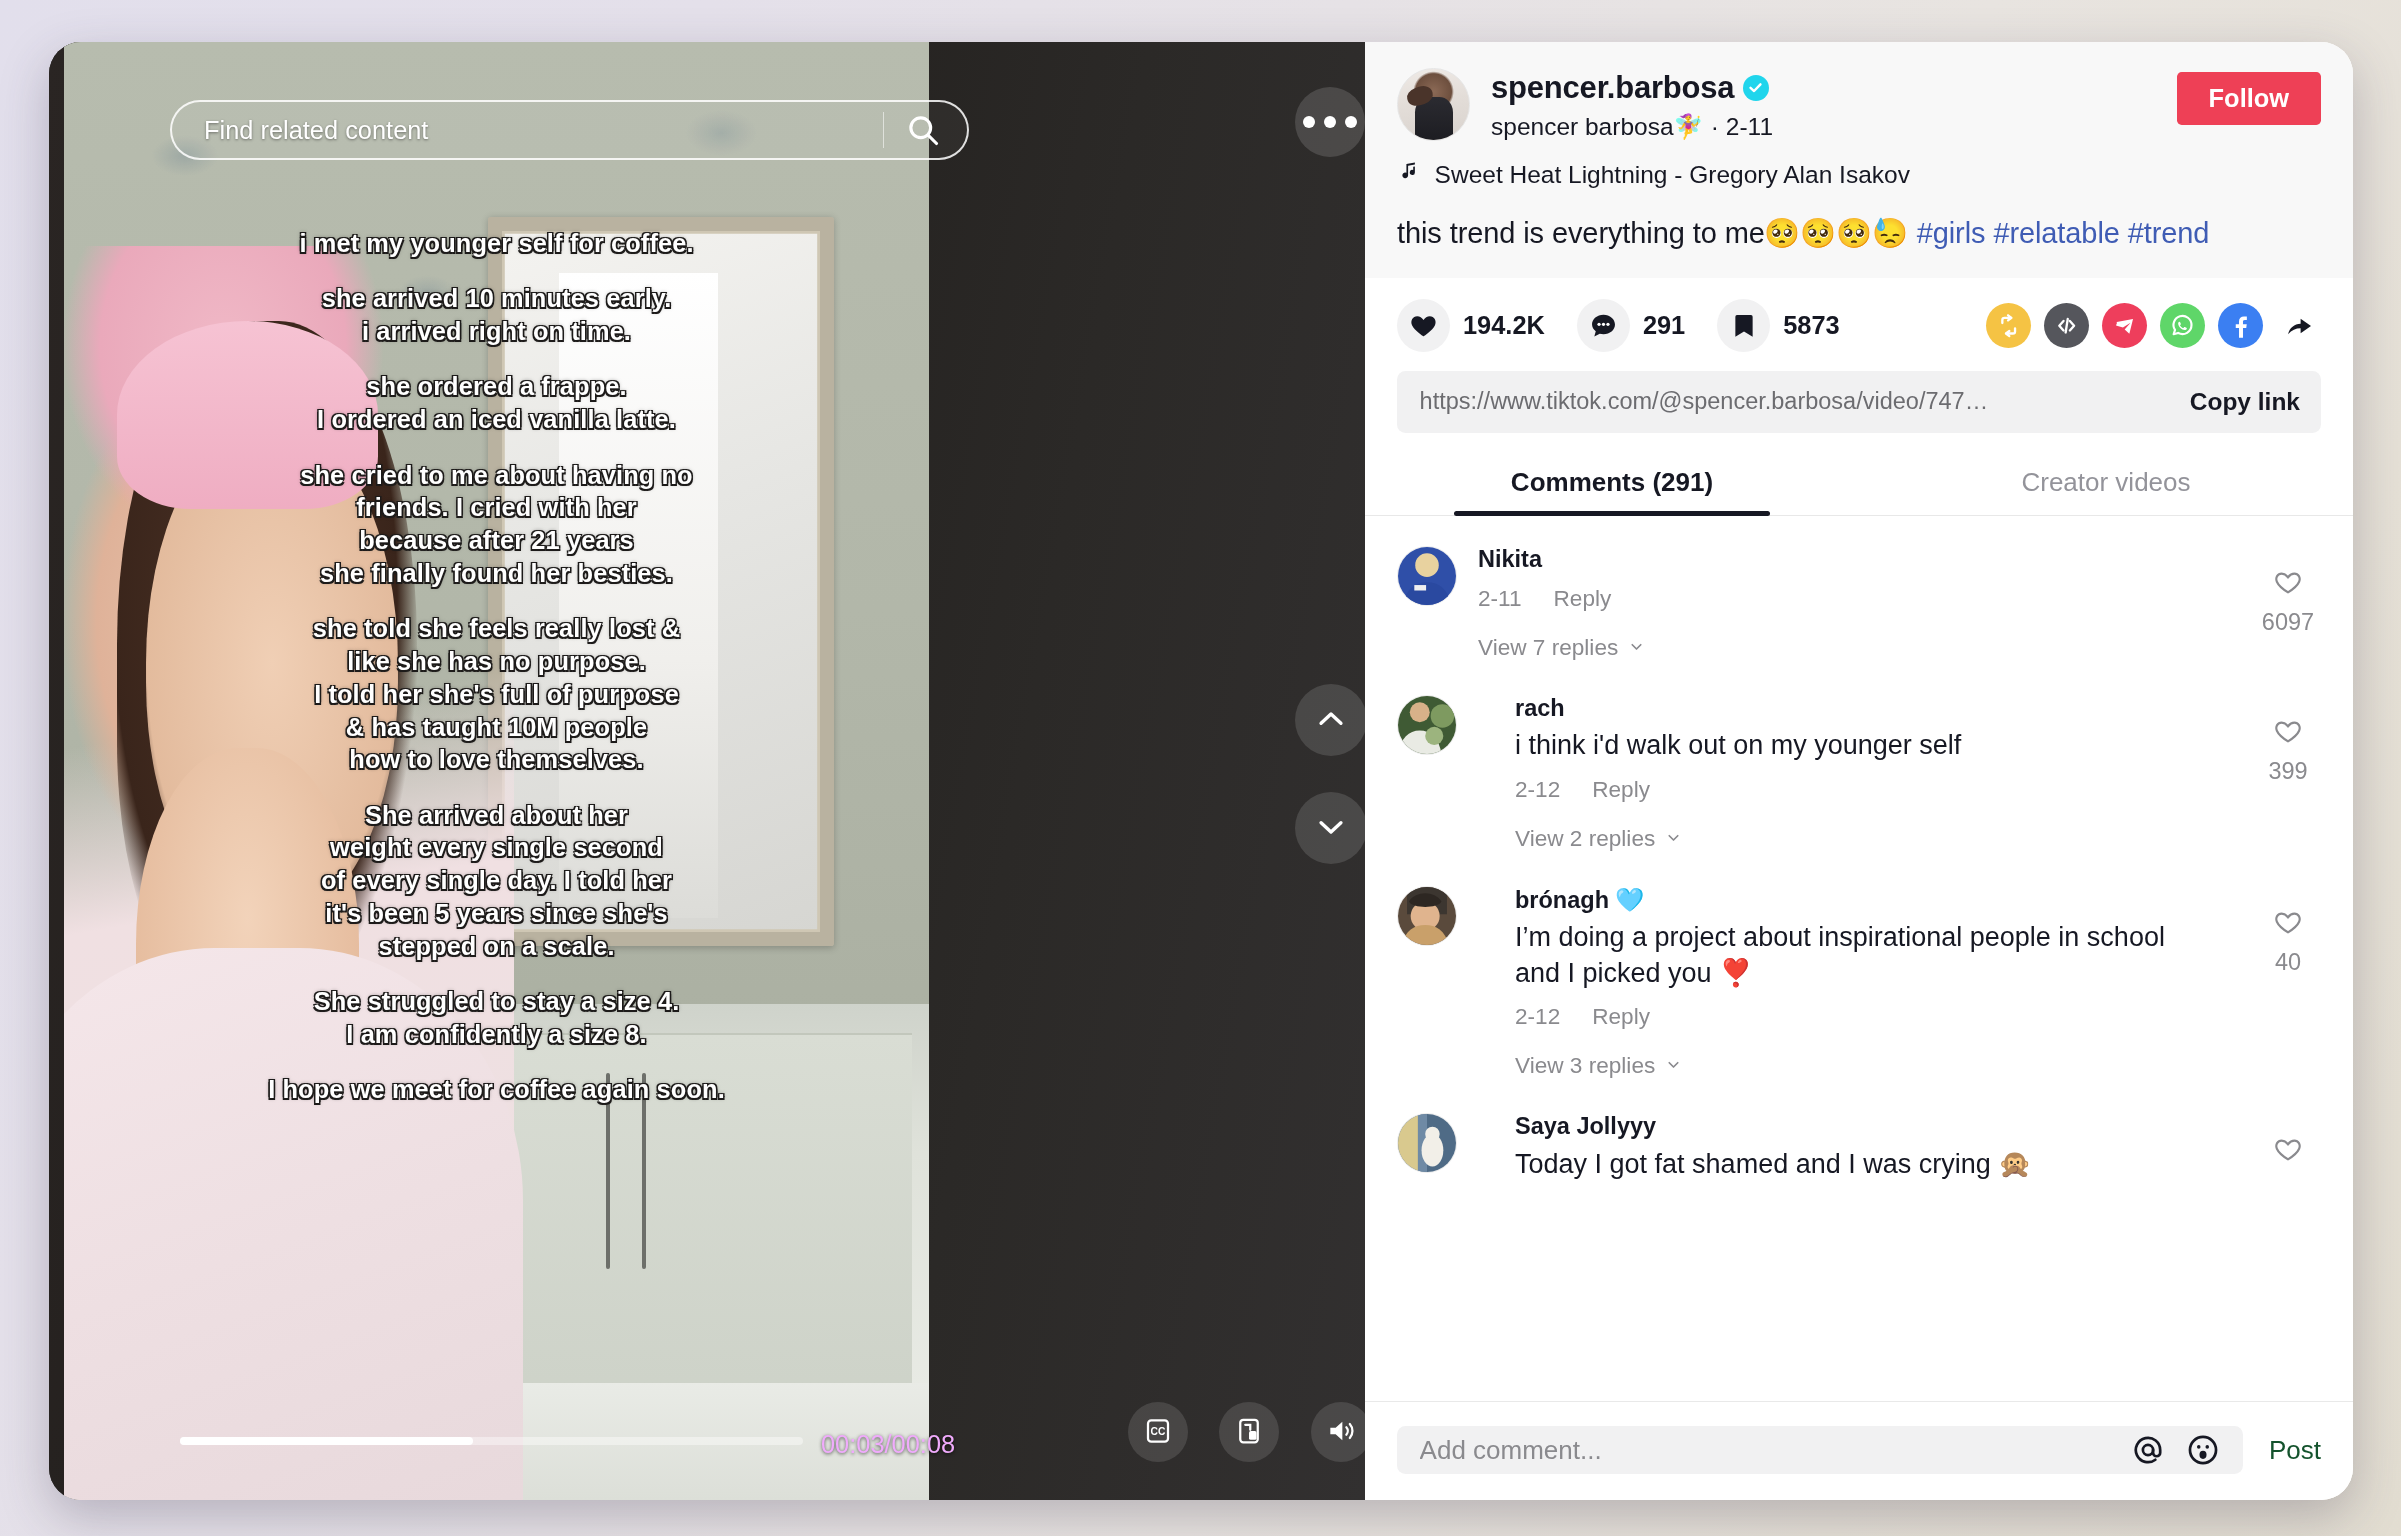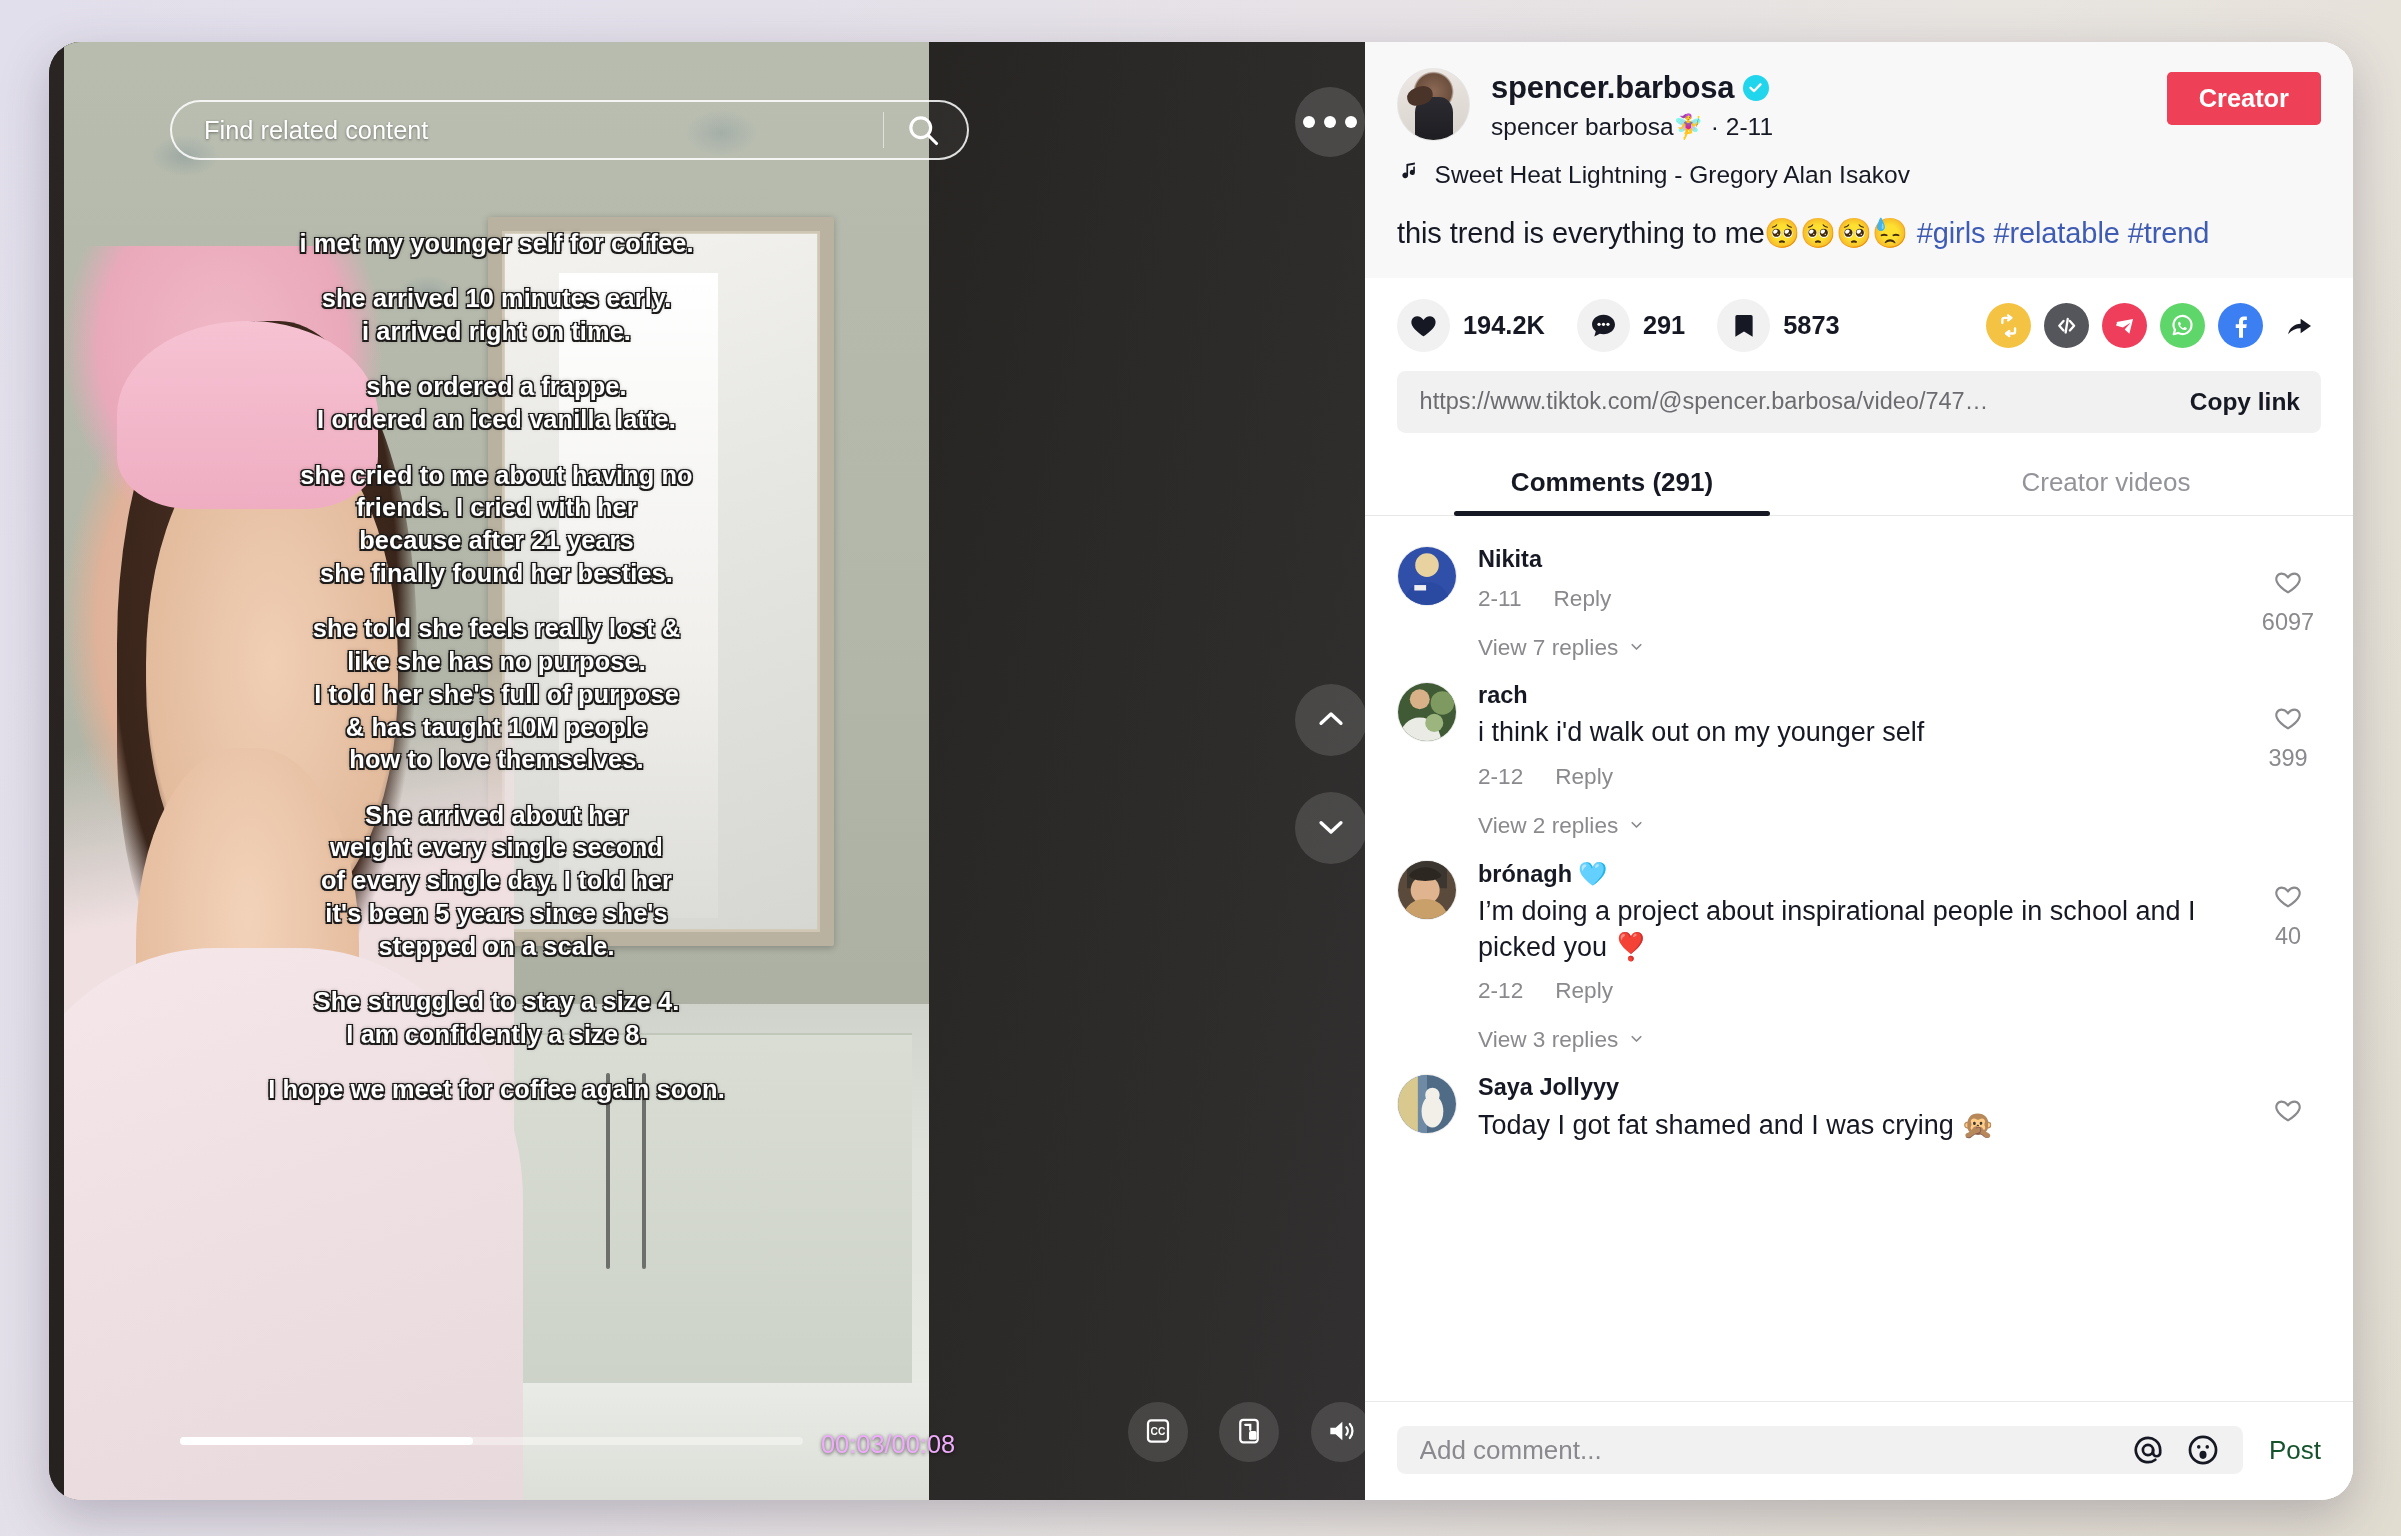--- a/index.html
+++ b/index.html
@@ -324,21 +324,21 @@
     border:0.9px solid #ececec;
   }
   .c-body { flex:1; min-width:0; padding-right:19px; }
   .c-name { font-size:23.5px; font-weight:600; color:#161823; margin-bottom:6.6px; }
   .c-text { font-size:27px; color:#161823; line-height:1.32; }
   .c-meta { margin-top:13px; font-size:22.6px; color:#8a8a8e; display:flex; gap:32px; }
   .c-reply { cursor:pointer; }
   .c-replies { margin-top:22.6px; font-size:22.6px; color:#8a8a8e; cursor:pointer; display:flex; align-items:center; gap:9.4px; }
   .c-likes { width:66px; flex:0 0 66px; text-align:center; padding-top:21px; }
   .c-like-count { font-size:23.5px; color:#8a8a8e; margin-top:9.4px; }
-  .comment + .comment { margin-top:8px; }
+  .comment + .comment { margin-top:21px;gap:37px; }
 
   
   #composer-wrap {
     position:absolute; left:0; right:0; bottom:0;
     background:#fff; border-top:0.9px solid #e9e9e9;
     padding:24.5px 32px 26px 32px;
     display:flex; align-items:center;
   }
   #composer-field {
     flex:1; height:48px; background:#f1f1f2; border-radius:8.5px;
@@ -496,21 +496,21 @@
           <div id="author-handle-row">
             <span id="author-handle">spencer.barbosa</span>
             <span id="verified-badge">
               <svg width="17" height="17" viewBox="0 0 24 24" fill="none" stroke="#fff" stroke-width="3.4" stroke-linecap="round" stroke-linejoin="round">
                   <polyline points="5,12.5 10,17 19,7.5"></polyline>
                 </svg>
             </span>
           </div>
           <div id="author-sub">spencer barbosa🧚‍♀️ · 2-11</div>
         </div>
-        <button id="follow-button">Creator</button>
+        <button id="follow-button">Follow</button>
       </div>
 
       <div id="music-row">
         <span>
           <svg width="22.6" height="24.5" viewBox="0 0 24 24" fill="#161823">
               <path d="M10 4.4 19 2.6v2.1l-7.2 1.45v10.2a3.05 3.05 0 1 1-1.8-2.78V4.4zM19 6.9v6.3a2.7 2.7 0 1 1-1.8-2.55V7.3L19 6.9z"></path>
             </svg>
         </span>
         <span>Sweet Heat Lightning - Gregory Alan Isakov</span>
       </div>

